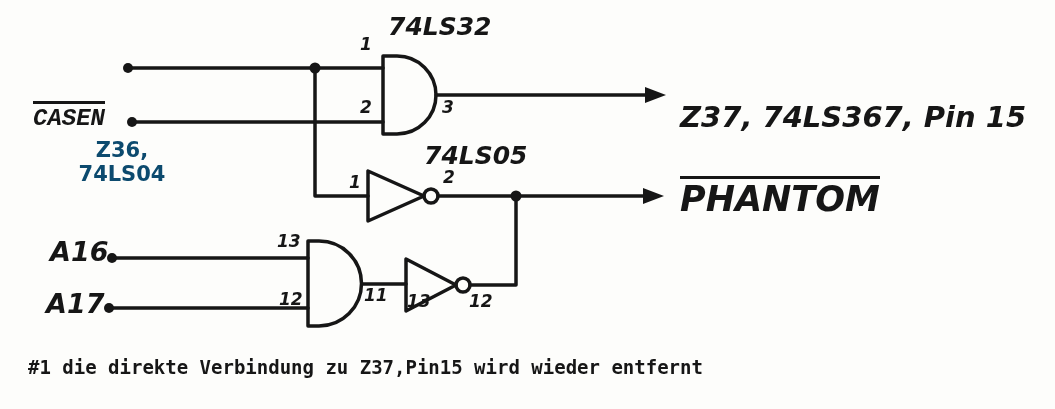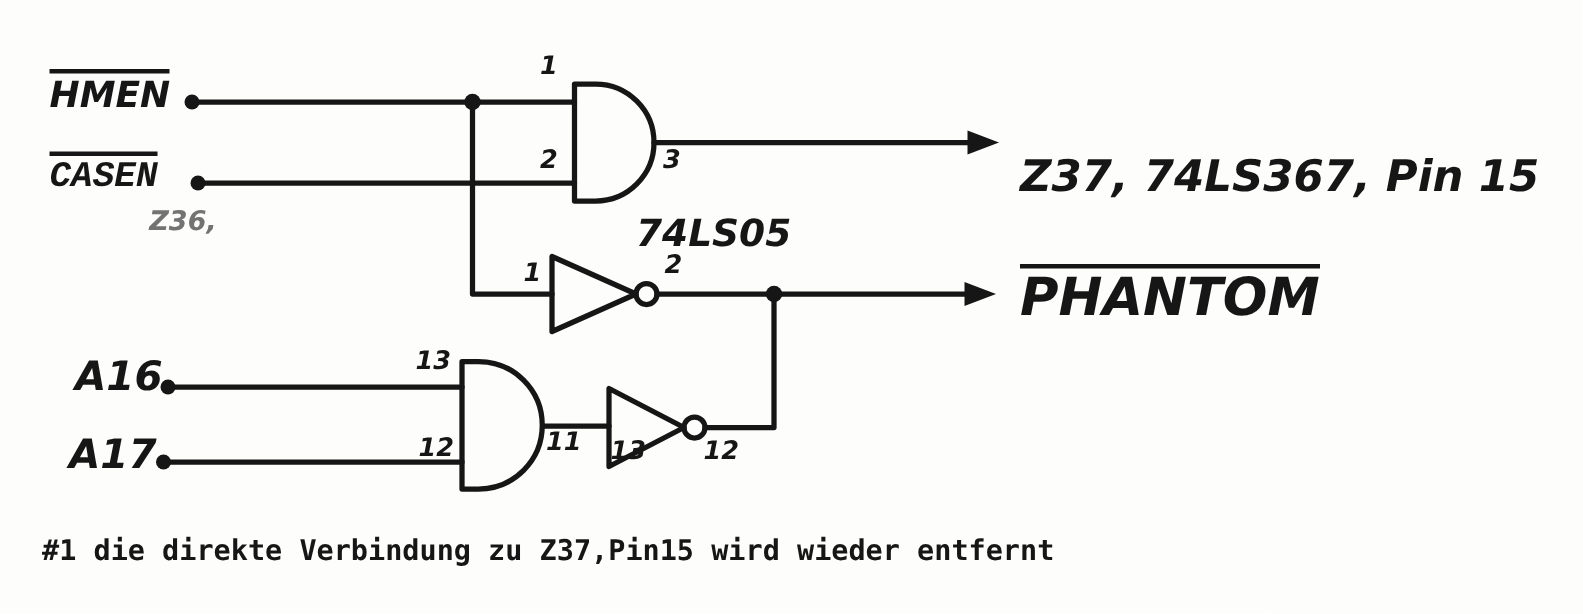--- a/index.html
+++ b/index.html
@@ -45,24 +45,23 @@
   .pin {
     position: absolute;
     color: #161616;
     font-weight: bold;
     font-style: italic;
     font-size: 17px;
     white-space: nowrap;
   }
   .note {
     position: absolute;
-    color: #737373;
+    color: #0c4a6e;
     font-weight: bold;
-    font-style: italic;
-    font-size: 18px;
+    font-size: 21px;
     text-align: center;
     line-height: 1.15;
   }
   .footnote {
     position: absolute;
     color: #161616;
     font-family: "DejaVu Sans Mono", monospace;
     font-weight: bold;
     font-size: 19px;
     white-space: nowrap;
@@ -101,35 +100,34 @@
       <circle cx="132" cy="122" r="5"></circle>
       <circle cx="112" cy="258" r="5"></circle>
       <circle cx="109" cy="308" r="5"></circle>
       <circle cx="315" cy="68" r="5.5"></circle>
       <circle cx="516" cy="196" r="5.5"></circle>
       <polygon points="666,95 645,87 645,103"></polygon>
       <polygon points="664,196 643,188 643,204"></polygon>
     </g>
   </svg>
 
-  <div class="label sig" style="left:33px; top:46px;">
-    <span class="overline">HMEN</span>
-  </div>
 
   <div class="label sig" style="left:33px; top:101px;font-family:Liberation Mono, monospace;">
     <span class="overline">CASEN</span>
   </div>
 
   <div class="note" style="left:52px; top:138px; width:140px;">
     <div>Z36,</div>
+    <div>74LS04</div>
   </div>
 
   <div class="label big" style="left:50px; top:238px;">A16</div>
   <div class="label big" style="left:46px; top:290px;text-align:center;">A17</div>
 
+  <div class="label chip" style="left:388px; top:14px;">74LS32</div>
   <div class="label chip" style="left:424px; top:143px;">74LS05</div>
 
   <div class="label" style="left:680px; top:66px; font-size:29px;margin-top:36px;">Z37, 74LS367, Pin 15</div>
 
   <div class="label" style="left:680px; top:176px; font-size:35px;">
     <span class="overline">PHANTOM</span>
   </div>
 
   <span class="pin" style="left:360px; top:34px;">1</span>
   <span class="pin" style="left:360px; top:97px;">2</span>

